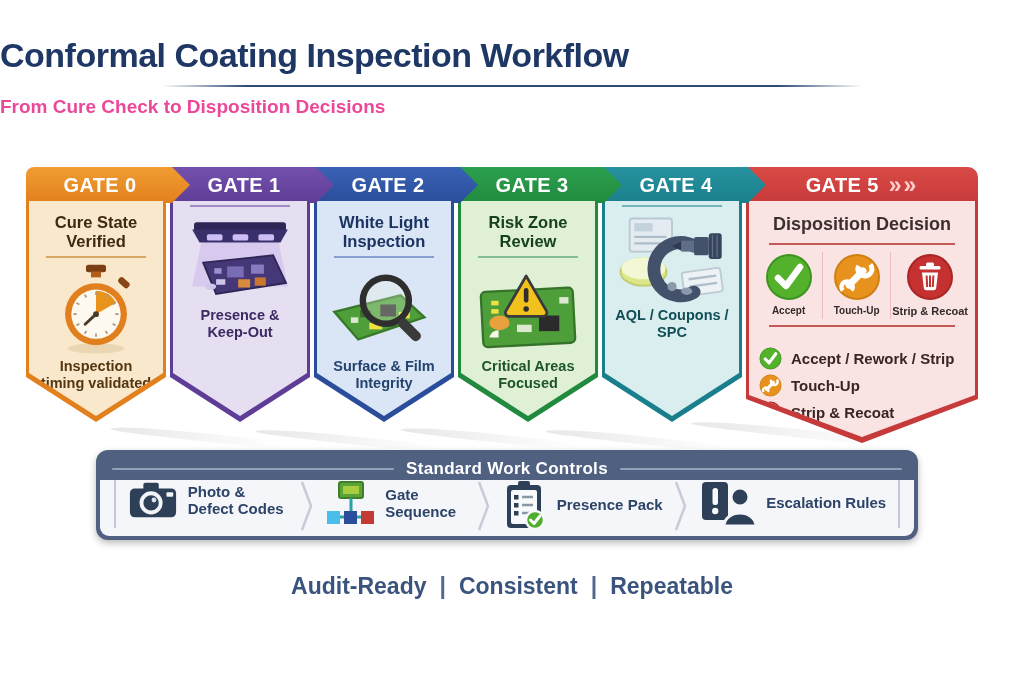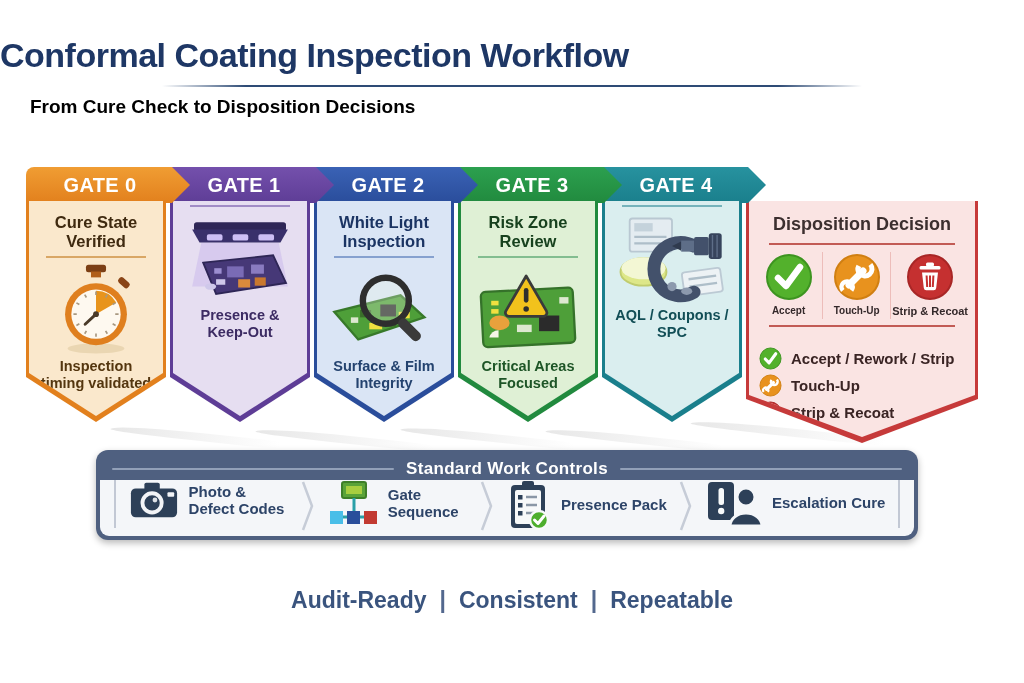--- a/index.html
+++ b/index.html
@@ -4,21 +4,21 @@
 <style>
   html,body{margin:0;padding:0;background:#ffffff;}
   .canvas{position:relative;width:1024px;height:683px;background:#ffffff;overflow:hidden;
           font-family:"Liberation Sans", sans-serif;}
 
   
   .hdr{position:absolute;top:36px;left:0;right:0;}
   .hdr h1{margin:0;font-size:34px;font-weight:800;color:#1E3765;letter-spacing:-0.5px;}
   .title-rule{width:700px;height:2px;margin:10px auto 9px;
       background:linear-gradient(90deg,rgba(46,75,117,0) 0%,#2E4B75 12%,#2E4B75 88%,rgba(46,75,117,0) 100%);}
-  .hdr h2{margin:0;font-size:19px;font-weight:700;color:#000000;padding-left:30px;}
+  .hdr h2{margin:0;font-size:19px;font-weight:700;color:#ec4899;}
 
   
   .gates-row{position:absolute;left:26px;top:167px;display:flex;gap:4px;}
   .gate{position:relative;width:140px;height:255px;}
   .gate.g5{width:232px;height:276px;}
   .g0{z-index:6;--main:#E2801D;--hdrL:#F09D33;--tint:#FAE8CC;--titleC:#3F2A10;--capC:#54360F;--div:#D9A765;}
   .g1{z-index:5;--main:#5E3D96;--hdrL:#7450AC;--tint:#E6DEF1;--titleC:#312350;--capC:#3C2B63;--div:#A18CC6;}
   .g2{z-index:4;--main:#2A4D9B;--hdrL:#3A62B5;--tint:#DAE5F5;--titleC:#1B3463;--capC:#24436F;--div:#86A1CF;}
   .g3{z-index:3;--main:#218A3E;--hdrL:#2CA04F;--tint:#DFF0D5;--titleC:#17411E;--capC:#1E5527;--div:#83BD90;}
   .g4{z-index:2;--main:#1A7F8C;--hdrL:#27929F;--tint:#DAEEEF;--titleC:#0E3F46;--capC:#124E56;--div:#75B3BB;}
@@ -76,21 +76,21 @@
   .controls-body{position:absolute;left:4px;right:4px;top:30px;bottom:4px;background:#F4F6F9;
       border-radius:0 0 9px 9px;display:flex;align-items:flex-start;justify-content:space-between;padding:0 14px;}
   .controls-body::before,.controls-body::after{content:"";width:2px;height:48px;background:#C2C8D4;}
   .ctrl-item{display:flex;align-items:center;gap:10px;}
   .ctrl-label{font-weight:800;color:#2D4468;font-size:15px;line-height:1.15;}
   .ctrl-label.w2a{max-width:100px;}
   .ctrl-label.w2b{max-width:80px;}
   .ctrl-sep{display:flex;align-items:center;}
 
   
-  .footer{position:absolute;top:587px;left:0;width:100%;text-align:center;
+  .footer{position:absolute;top:573px;left:0;width:100%;text-align:center;
       font-size:23px;font-weight:800;color:#3A547E;}
   .footer .pipe{margin:0 13px;color:#53688E;font-weight:700;}
 </style>
 </head>
 <body>
 
 <div class="canvas">
 
   <svg width="0" height="0" style="position:absolute">
     <defs>
@@ -276,20 +276,24 @@
               <line x1="104" y1="24" x2="104" y2="48" stroke="#5E6E88" stroke-width="1.5"></line>
               <line x1="109" y1="24" x2="109" y2="48" stroke="#5E6E88" stroke-width="1.5"></line>
             </svg>
           </div>
           <div class="gate-caption">AQL / Coupons / SPC</div>
         </div>
       </div>
     </div>
 
     <div class="gate g5">
+      <div class="gate-header">
+        <span>GATE 5</span>
+        <span class="chev">»»</span>
+      </div>
       <div class="gate-outer">
         <div class="gate-inner">
           <div class="gate-title">Disposition Decision</div>
           <div class="gate-divider"></div>
           <div class="decisions">
             <div class="decision">
               <svg width="48" height="48" viewBox="0 0 48 48">
                   <use href="#def-check"></use>
                 </svg>
               <div class="decision-label">Accept</div>
@@ -407,21 +411,21 @@
       </div>
 
       <div class="ctrl-item">
         <svg width="56" height="46" viewBox="0 0 56 46">
           <rect x="2" y="2" width="26" height="38" rx="4" fill="#2D4058"></rect>
           <rect x="12.5" y="8" width="5.5" height="17" rx="2.5" fill="#F7F9FA"></rect>
           <circle cx="15.2" cy="31" r="3.2" fill="#F7F9FA"></circle>
           <circle cx="40" cy="17" r="9" fill="#2D4058" stroke="#F4F6F9" stroke-width="3"></circle>
           <path d="M24 46 a16 13 0 0 1 32 0 Z" fill="#2D4058" stroke="#F4F6F9" stroke-width="3"></path>
         </svg>
-        <div class="ctrl-label">Escalation Cure</div>
+        <div class="ctrl-label">Escalation Rules</div>
       </div>
 
     </div>
   </div>
 
   <div class="footer">
     <span>Audit-Ready</span><span class="pipe">|</span><span>Consistent</span><span class="pipe">|</span><span>Repeatable</span>
   </div>
 
 </div>

